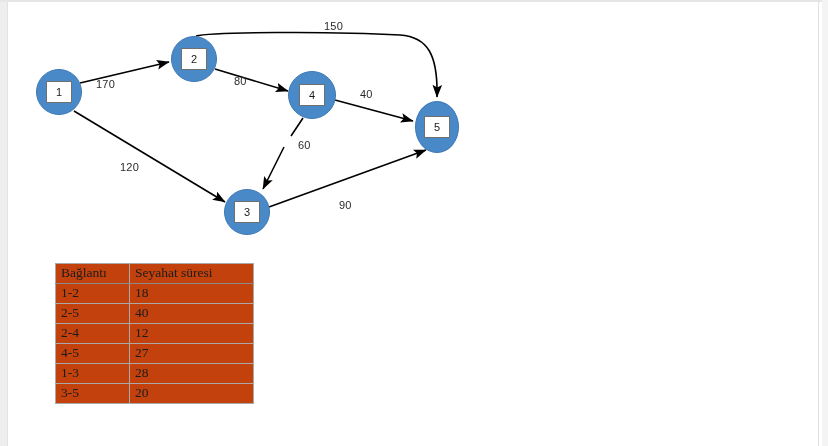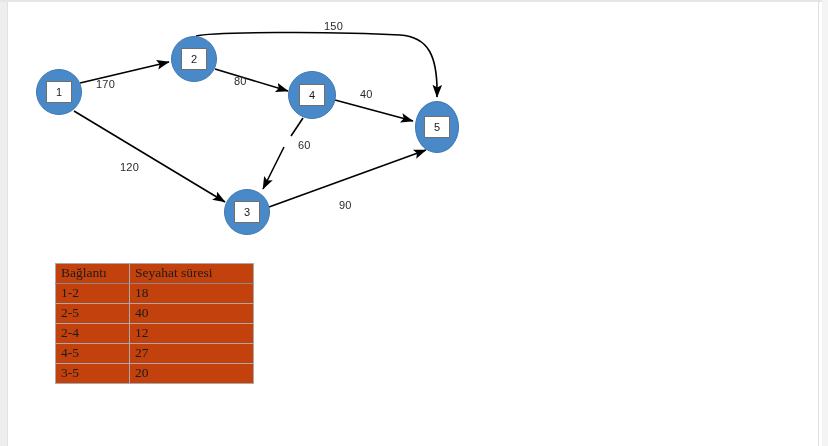--- a/index.html
+++ b/index.html
@@ -206,19 +206,23 @@
       </tr>
       <tr>
         <td class="col-link">2-4</td>
         <td class="col-time">12</td>
       </tr>
       <tr>
         <td class="col-link">4-5</td>
         <td class="col-time">27</td>
       </tr>
       <tr>
+        <td class="col-link">1-3</td>
+        <td class="col-time">28</td>
+      </tr>
+      <tr>
         <td class="col-link">3-5</td>
         <td class="col-time">20</td>
       </tr>
     </tbody>
   </table>
 
 </div>
 
 </body></html>

